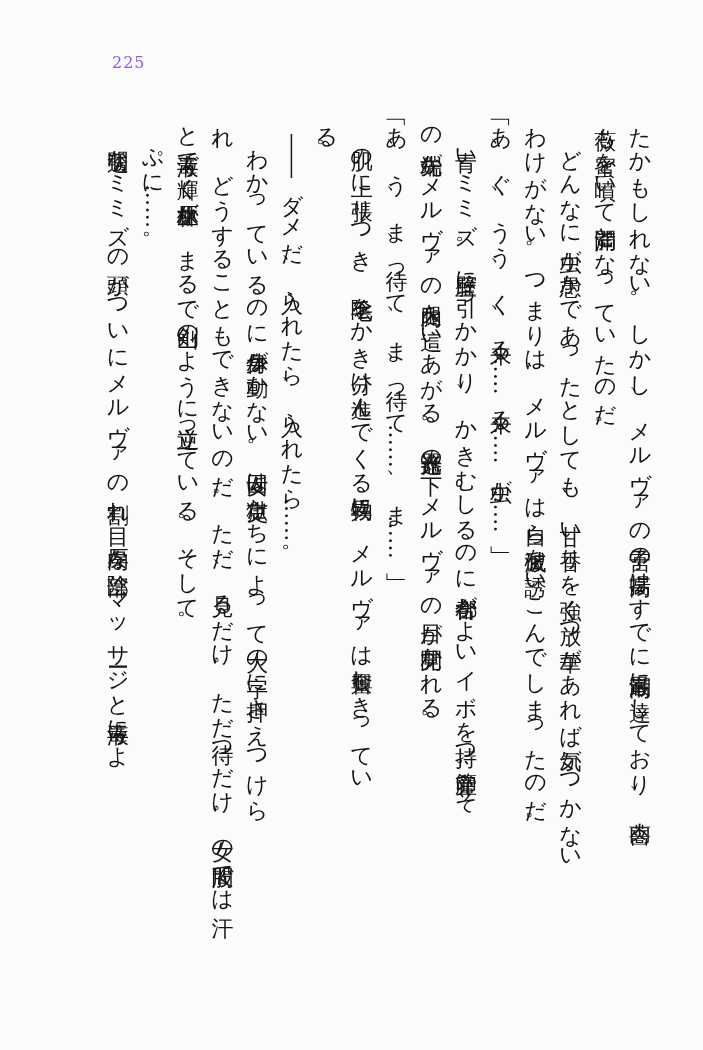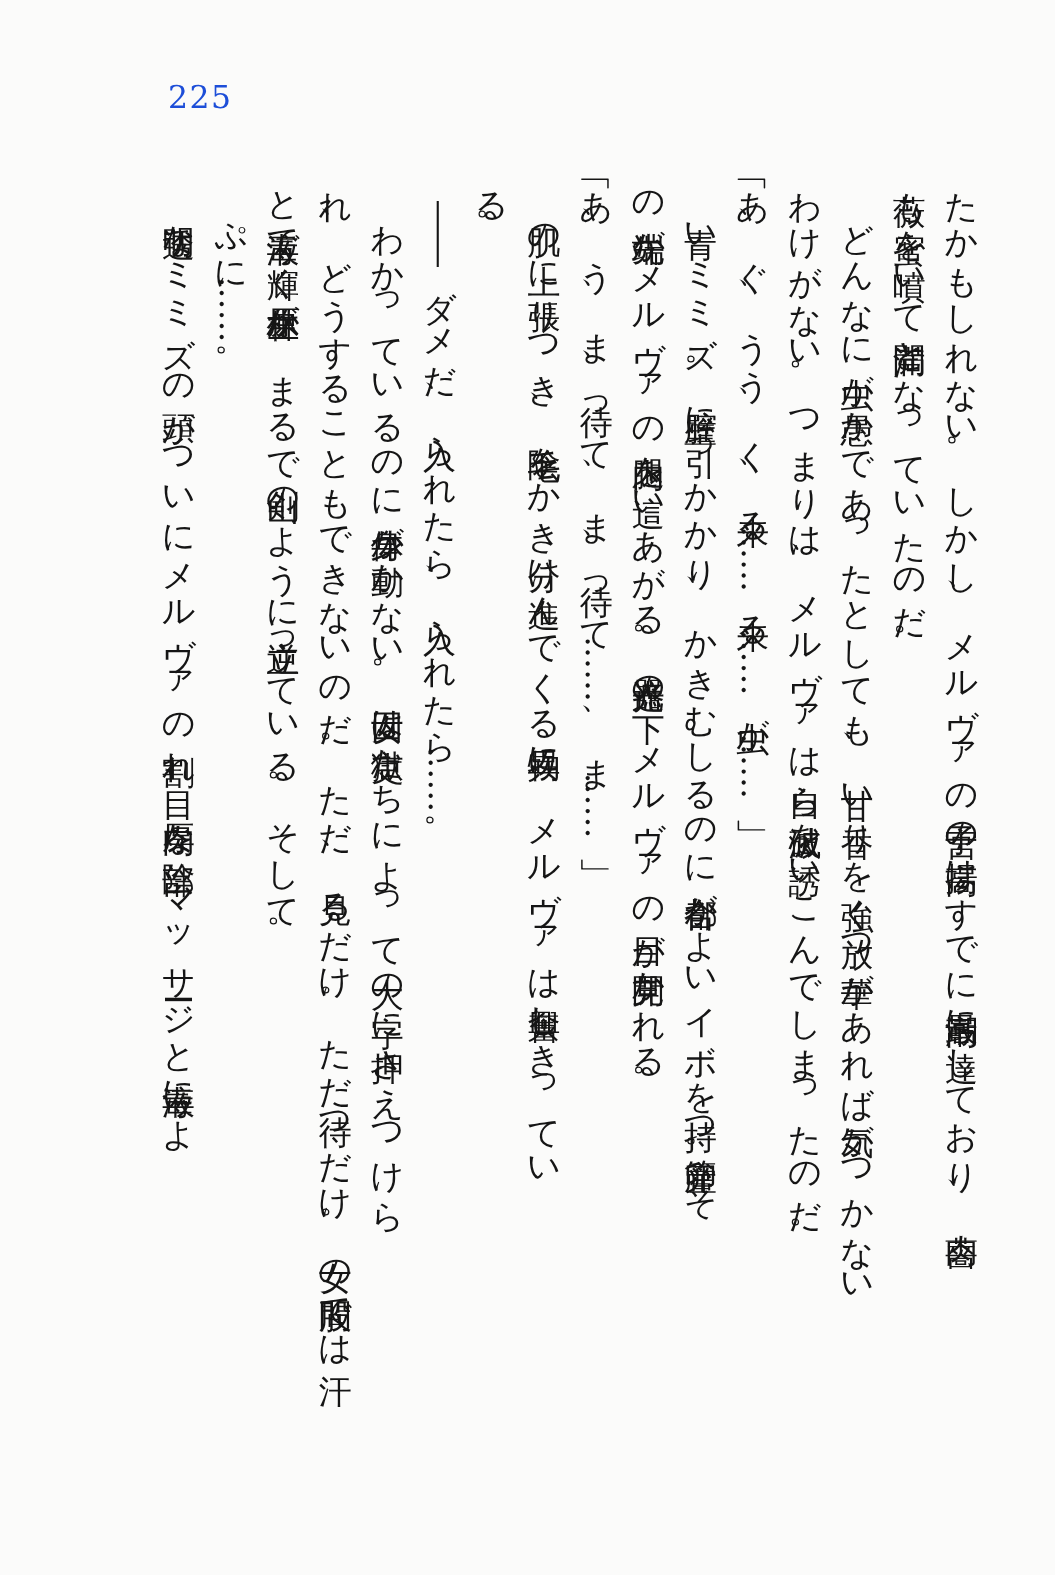--- a/index.html
+++ b/index.html
@@ -16,22 +16,22 @@
   }
   .page {
     position: absolute;
     inset: 0;
     background: #fbfbfa;
   }
   .page-number {
     position: absolute;
     left: 112px;
     top: 53px;
-    font-size: 21px;
-    color: #1d4ed8;
+    font-size: 16px;
+    color: #8b5cf6;
     letter-spacing: 1px;
   }
   .text-block {
     position: absolute;
     top: 112px;
     right: 46px;
     width: 558px;
     height: 845px;
     writing-mode: vertical-rl;
     text-orientation: mixed;

